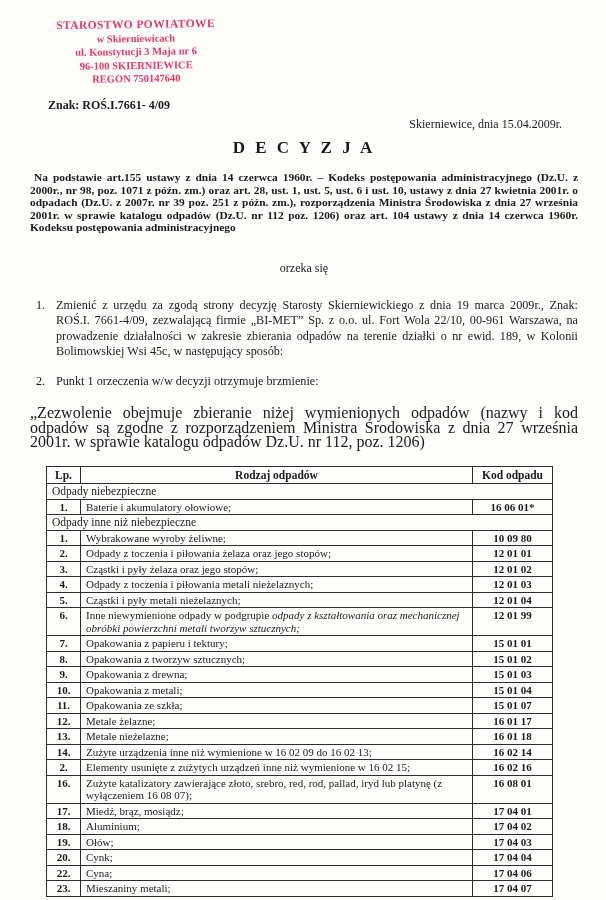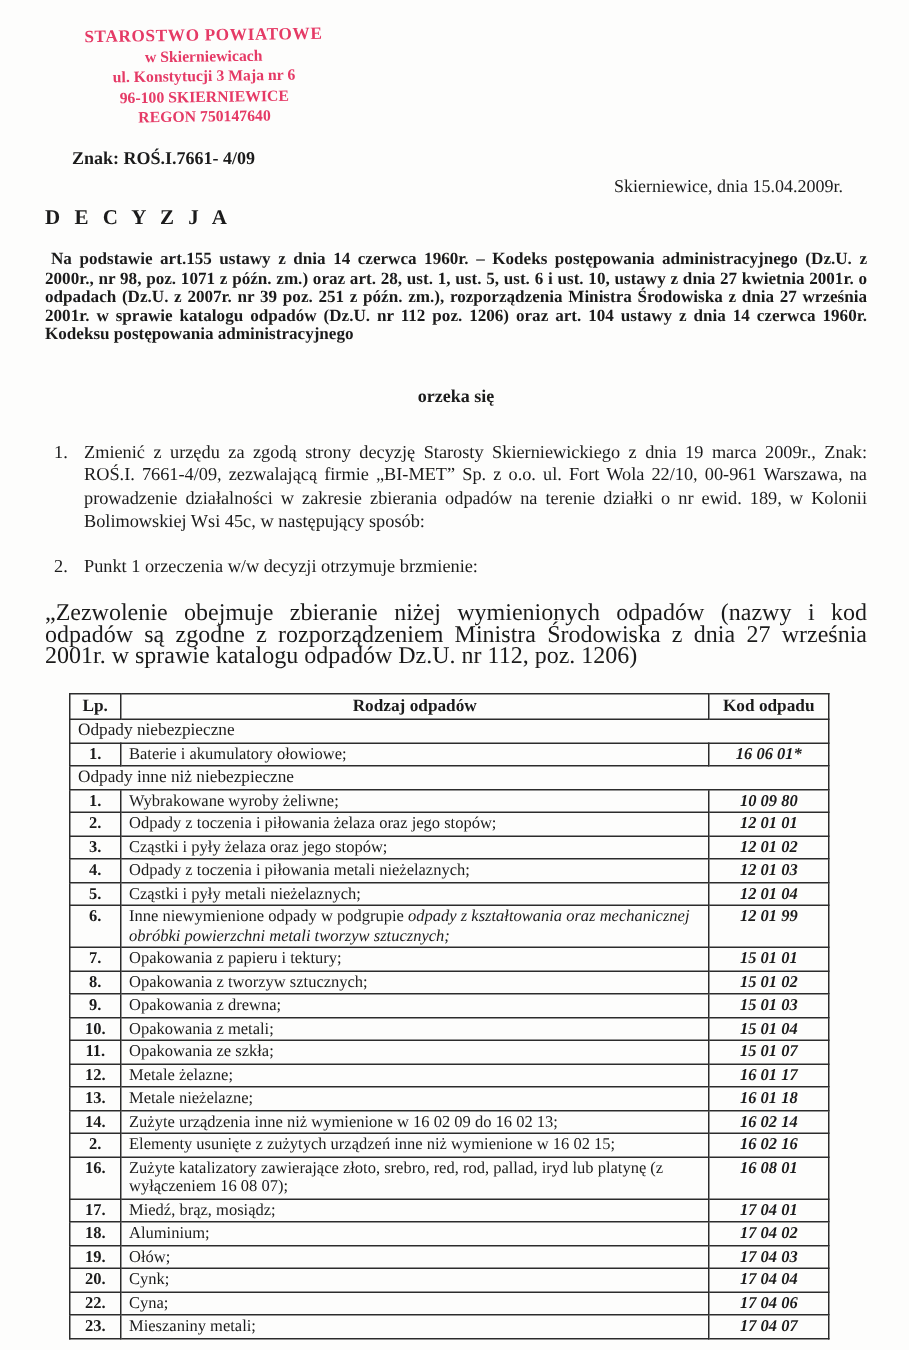--- a/index.html
+++ b/index.html
@@ -48,39 +48,40 @@
     position: absolute;
     left: 18px;
     top: 80px;
     font-size: 12px;
     font-weight: bold;
   }
 
   
   .doc-title {
     margin-top: 16px;
-    font-size: 14px;
+    text-align: center;
+    font-size: 17px;
     font-weight: bold;
     letter-spacing: 3px;
   }
 
   
   .legal-basis {
     margin-top: 13px;
     font-size: 11.4px;
     line-height: 12.6px;
     text-align: justify;
     text-indent: 4px;
     font-weight: bold;
   }
   .ruling-heading {
     margin-top: 27px;
     text-align: center;
     font-size: 12px;
-    font-weight: bold;
+    font-weight: normal;
   }
   .items {
     margin-top: 22px;
   }
   .item {
     display: flex;
     font-size: 12.2px;
     line-height: 15.5px;
     margin-top: 0;
   }
@@ -119,21 +120,21 @@
   }
   .waste-table th {
     font-size: 11.5px;
     padding: 2px 4px;
   }
   .col-lp   { width: 34px; }
   .col-name { width: 392px; }
   .col-code { width: 80px; }
   .cell-lp   { text-align: center; font-weight: bold; }
   .cell-name { text-align: left; }
-  .cell-code { text-align: center; font-weight: bold; font-style: italic; }
+  .cell-code { text-align: center; font-weight: bold; }
   .section-cell {
     font-weight: normal;
     font-size: 11.5px;
     padding: 1px 4px;
   }
 </style>
 </head>
 <body>
 
 <div class="page">

